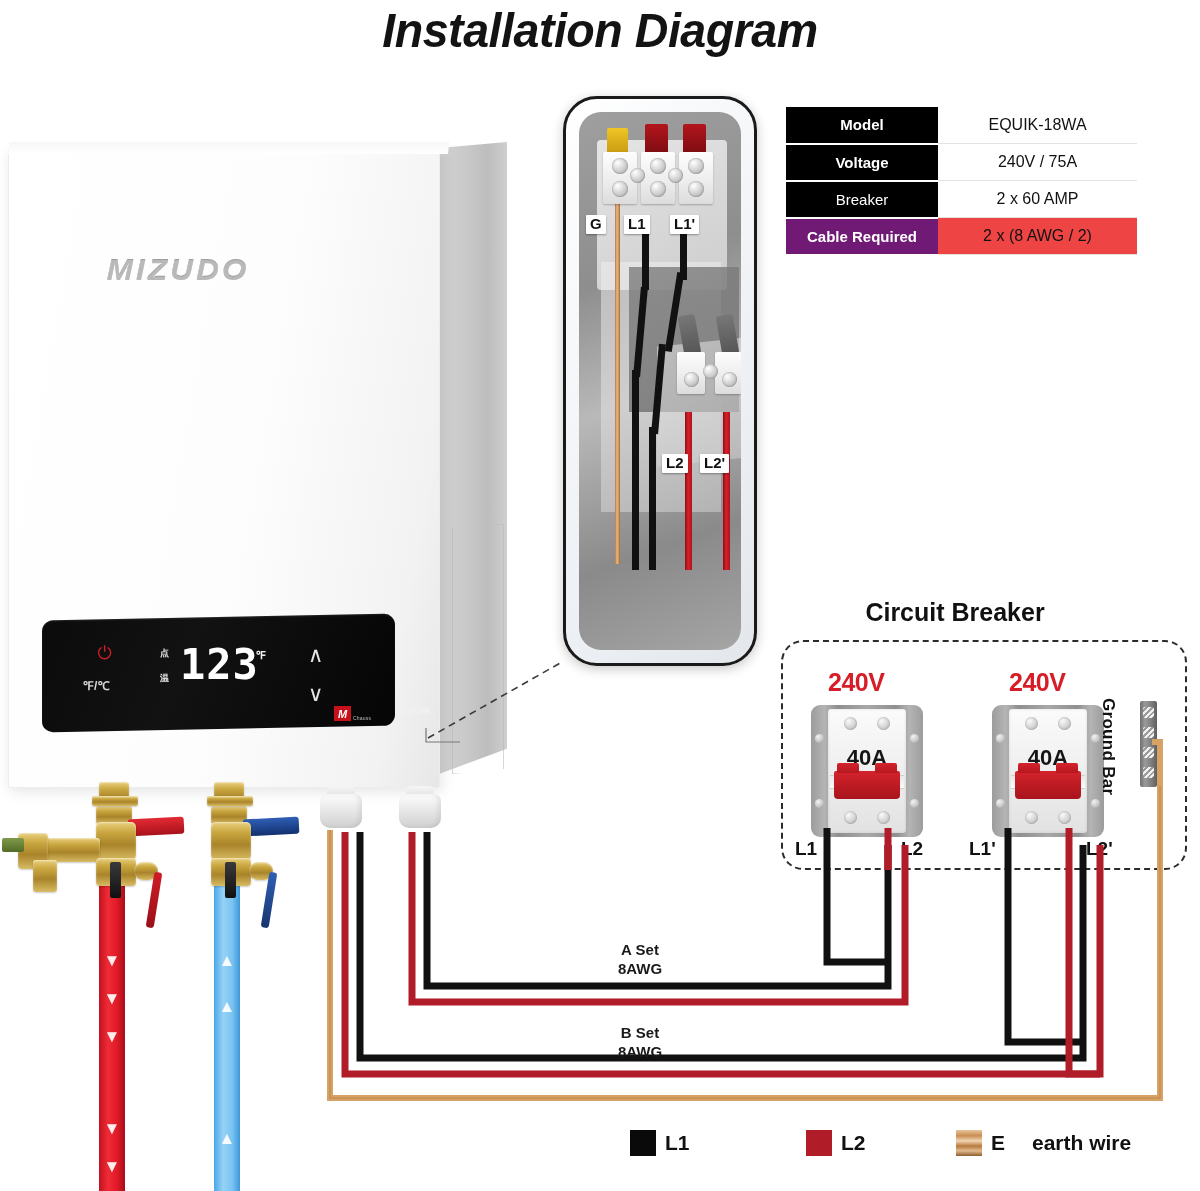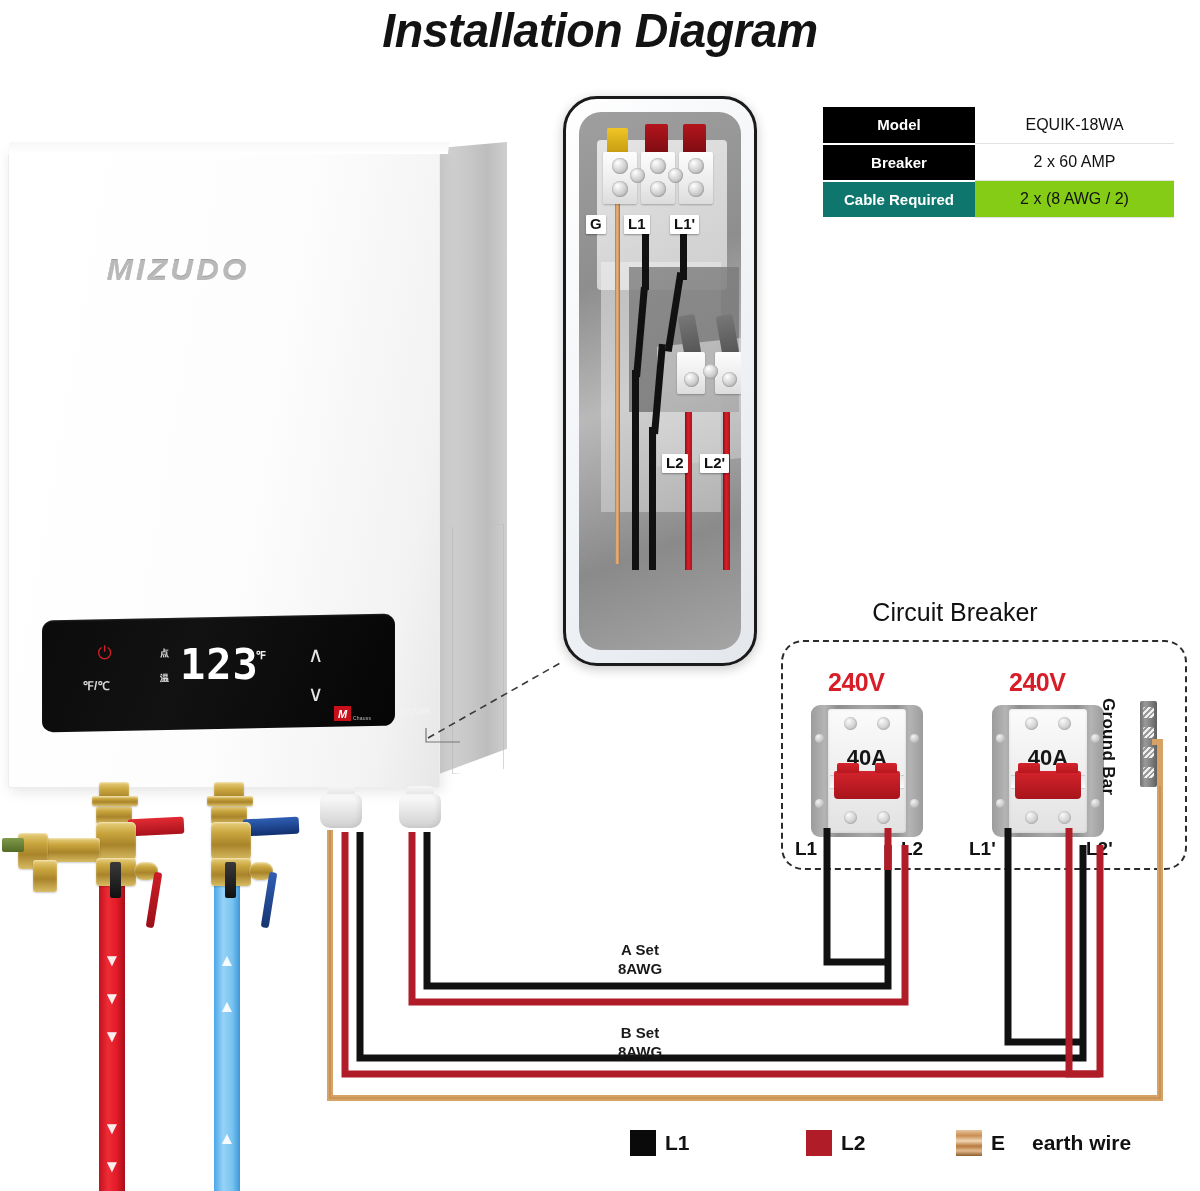--- a/index.html
+++ b/index.html
@@ -184,21 +184,21 @@
     box-shadow:0 1px 2px rgba(0,0,0,.35);
     white-space:nowrap;
   }
   .w-copper { position:absolute; width:5px; background:linear-gradient(90deg,#b3793f,#e8b888 40%,#cf9458 75%,#9c6734); }
   .w-black  { position:absolute; background:#111111; }
   .w-red    { position:absolute; background:linear-gradient(90deg,#8a0d14,#d8202b 45%,#ae131c); }
 
   
   .cb-title {
     position:absolute; left:780px; top:598px; width:350px;
-    text-align:center; font-size:25px; font-weight:normal; color:#111;
+    text-align:center; font-size:25px; font-weight:bold; color:#111;
   }
   .cb-box {
     position:absolute; left:781px; top:640px; width:406px; height:230px;
     border:2px dashed #2b2b2b;
     border-radius:22px;
   }
   .volt {
     position:absolute; font-size:25px; font-weight:bold; color:#d71e28;
     letter-spacing:-0.5px;
   }
@@ -425,33 +425,37 @@
     <div class="tag" style="left:104px; top:116px;">L1'</div>
     <div class="tag" style="left:96px; top:355px;">L2</div>
     <div class="tag" style="left:134px; top:355px;">L2'</div>
   </div>
 
   <svg class="leader" style="left:420px; top:620px; width:160px; height:140px;" viewBox="0 0 160 140">
     <path d="M8,118 L142,42" stroke="#3a3a3a" stroke-width="1.6" stroke-dasharray="7,5" fill="none"></path>
     <path d="M6,108 L6,122 L40,122" stroke="#777" stroke-width="1.2" fill="none"></path>
   </svg>
 
-  <table style="position:absolute; left:823px; top:107px; width:351px; border-collapse:collapse;">
+  <table style="position:absolute; left:786px; top:107px; width:351px; border-collapse:collapse;">
     <tbody>
       <tr>
         <td style="background:#000; color:#fff; font-size:15px; font-weight:bold; text-align:center; padding:9px 4px; width:152px; border-bottom:2px solid #fff;">Model</td>
         <td style="background:#fff; color:#111; font-size:16px; text-align:center; padding:9px 4px; border-bottom:1px solid #e2e2e2;">EQUIK-18WA</td>
       </tr>
       <tr>
-        <td style="background:#000; color:#fff; font-size:15px; font-weight:bold; text-align:center; padding:9px 4px; border-bottom:2px solid #fff;margin-top:36px;">Breaker</td>
+        <td style="background:#000; color:#fff; font-size:15px; font-weight:bold; text-align:center; padding:9px 4px; border-bottom:2px solid #fff;">Voltage</td>
+        <td style="background:#fff; color:#111; font-size:16px; text-align:center; padding:9px 4px; border-bottom:1px solid #e2e2e2;">240V / 75A</td>
+      </tr>
+      <tr>
+        <td style="background:#000; color:#fff; font-size:15px; font-weight:normal; text-align:center; padding:9px 4px; border-bottom:2px solid #fff;margin-top:36px;">Breaker</td>
         <td style="background:#fff; color:#111; font-size:16px; text-align:center; padding:9px 4px; border-bottom:1px solid #e2e2e2;">2 x 60 AMP</td>
       </tr>
       <tr>
-        <td style="background:#0f766e; color:#fff; font-size:15px; font-weight:bold; text-align:center; padding:9px 4px; border-bottom:2px solid #fff;">Cable  Required</td>
-        <td style="background:#84cc16; color:#111; font-size:16px; text-align:center; padding:9px 4px; border-bottom:1px solid #e2e2e2;">2 x (8 AWG / 2)</td>
+        <td style="background:#701a75; color:#fff; font-size:15px; font-weight:bold; text-align:center; padding:9px 4px; border-bottom:2px solid #fff;">Cable  Required</td>
+        <td style="background:#ef4444; color:#111; font-size:16px; text-align:center; padding:9px 4px; border-bottom:1px solid #e2e2e2;">2 x (8 AWG / 2)</td>
       </tr>
     </tbody>
   </table>
 
   <div class="cb-title">Circuit Breaker</div>
   <div class="cb-box"></div>
 
   <div class="volt" style="left:828px; top:668px;">240V</div>
   <div class="breaker" style="left:811px; top:705px;">
     <div class="bk-frame"></div>

